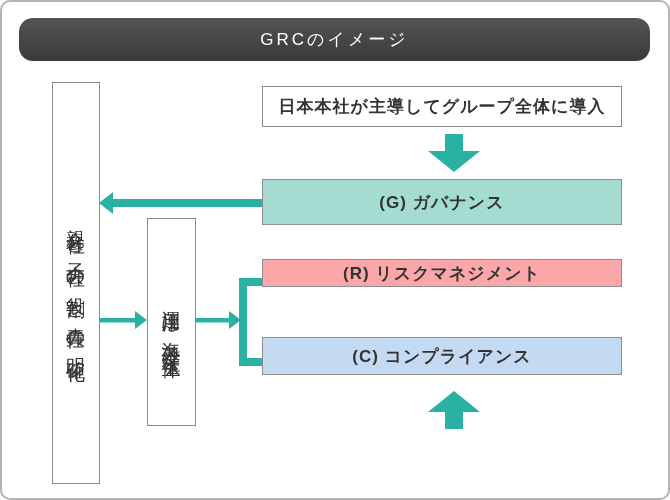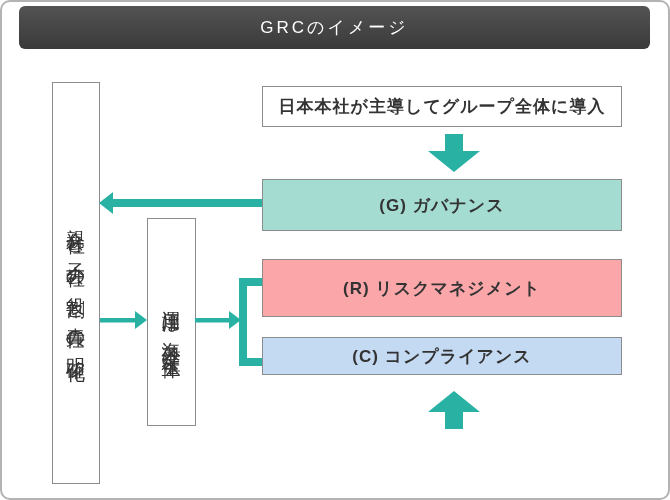--- a/index.html
+++ b/index.html
@@ -3,44 +3,44 @@
 <meta charset="utf-8">
 <style>
   html,body{margin:0;padding:0;background:#fff;}
   .canvas{
     position:relative;width:670px;height:500px;box-sizing:border-box;
     background:#fff;border:2px solid #b3b3b3;border-radius:10px;
     font-family:"Liberation Sans","DejaVu Sans",sans-serif;color:#333;
     overflow:hidden;
   }
   .title-bar{
-    position:absolute;left:17px;top:4px;width:631px;height:43px;
-    border-radius:6px;background:linear-gradient(180deg,#535353 0%,#3a3a3a 100%);
+    position:absolute;left:17px;top:16px;width:631px;height:43px;
+    border-radius:14px;background:linear-gradient(180deg,#535353 0%,#3a3a3a 100%);
     color:#fff;display:flex;align-items:center;justify-content:center;
     font-size:17px;letter-spacing:3px;font-weight:500;
   }
   .vbox{
     position:absolute;background:#fff;border:1px solid #8c8c8c;
     display:flex;align-items:center;justify-content:center;
   }
   .vbox span{
     writing-mode:vertical-rl;text-orientation:upright;
     font-size:19px;letter-spacing:3px;font-weight:500;line-height:1;
   }
   .left-note{left:50px;top:80px;width:46px;height:400px;}
   .mid-note{left:145px;top:216px;width:47px;height:206px;}
   .hbox{
     position:absolute;left:260px;width:360px;box-sizing:border-box;
     border:1px solid #8c8c8c;display:flex;align-items:center;justify-content:center;
     font-size:17px;font-weight:bold;letter-spacing:1px;
   }
   .note{background:#fff;}
   .top-note{top:84px;height:41px;}
-  .gov{top:177px;height:52px;background:#a5dcd2;}
-  .risk{top:257px;height:58px;background:#fba6a9;}
+  .gov{top:177px;height:46px;background:#a5dcd2;}
+  .risk{top:257px;height:28px;background:#fba6a9;}
   .comp{top:335px;height:38px;background:#c4d9f2;}
   .bottom-note{top:431px;height:45px;}
   .arrow{position:absolute;display:block;}
   .bracket{
     position:absolute;left:237px;top:276px;width:23px;height:88px;box-sizing:border-box;
     border-left:8px solid #29b2a4;border-top:8px solid #29b2a4;border-bottom:8px solid #29b2a4;
   }
 </style>
 </head>
 <body>

